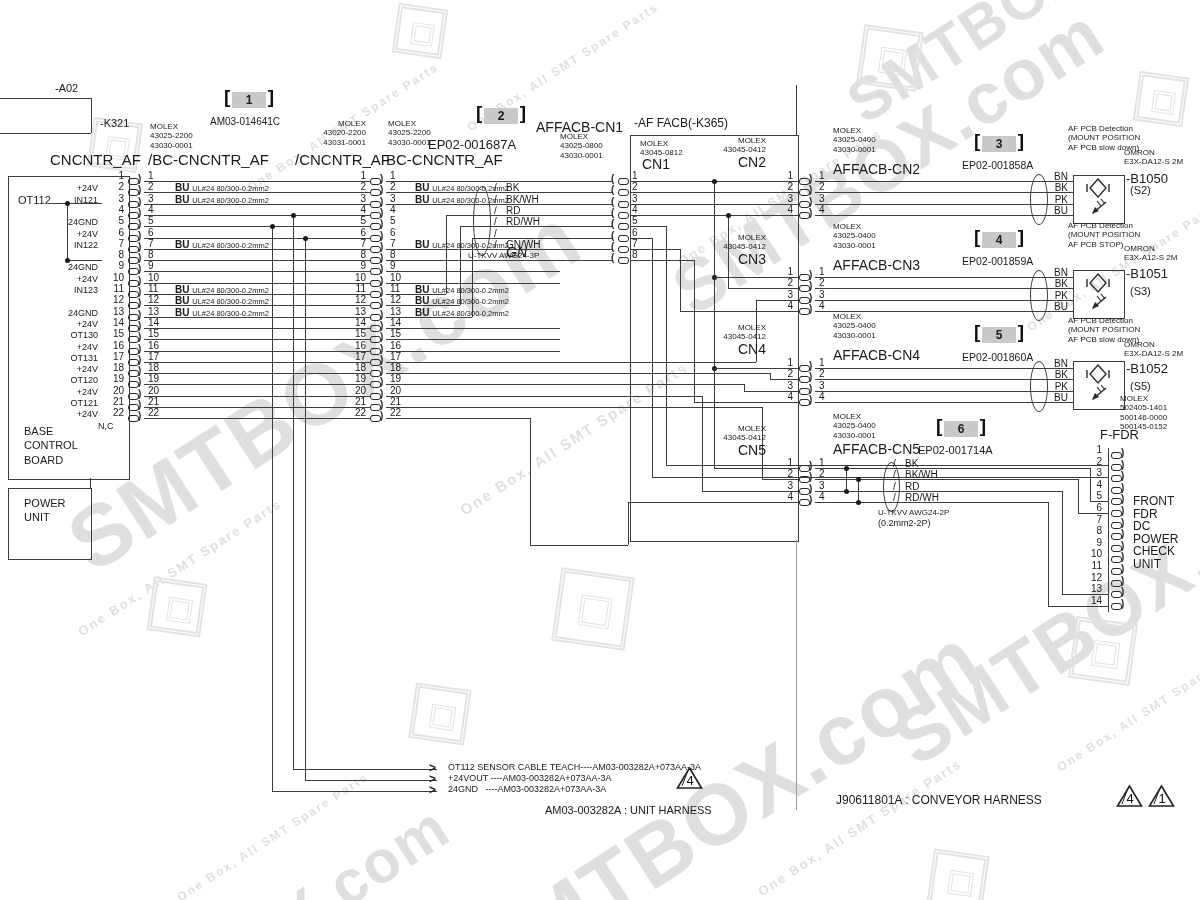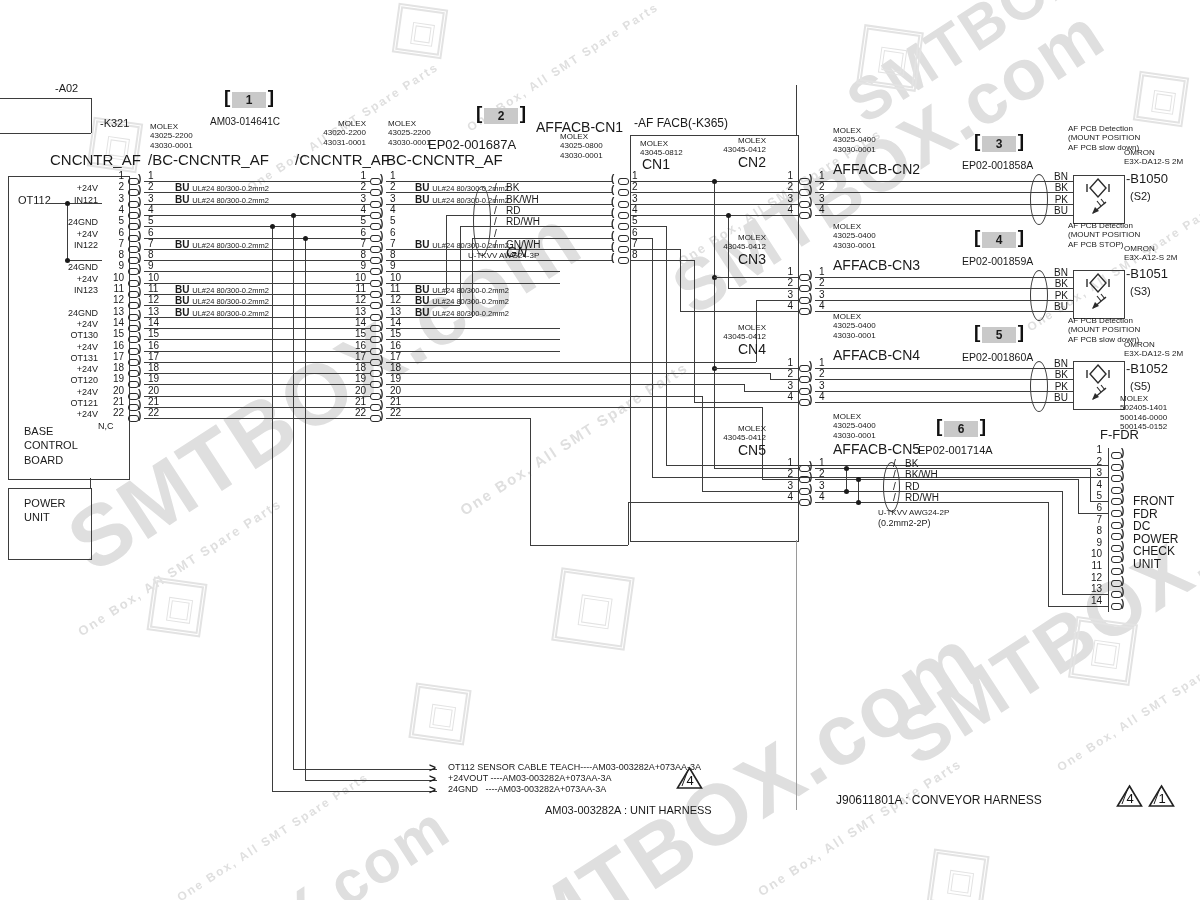--- a/index.html
+++ b/index.html
@@ -691,21 +691,21 @@
         <polygon points="17,38 24,35 20,31" fill="#2b2b2b"></polygon>
         <line x1="22" y1="25" x2="26" y2="30" stroke="#2b2b2b" stroke-width="1.2"></line>
         <line x1="26" y1="23" x2="30" y2="28" stroke="#2b2b2b" stroke-width="1.2"></line>
       </svg></div>
     <div class="t" style="left: 1068px; top: 124px; font-size: 8px;">AF PCB Detection
 (MOUNT POSITION
 AF PCB slow down)</div>
     <div class="t" style="left: 1124px; top: 148px; font-size: 8px;">OMRON
 E3X-DA12-S 2M</div>
     <div class="t" style="left: 1126px; top: 171px; font-size: 13px;">-B1050</div>
-    <div class="t" style="left: 1130px; top: 190px; font-size: 11px;">(S2)</div>
+    <div class="t" style="left: 1130px; top: 184px; font-size: 11px;">(S2)</div>
     <div class="marker" style="left: 982px; top: 232px;">4</div>
     <div class="t" style="left: 962px; top: 255px; font-size: 10.5px;">EP02-001859A</div>
     <div class="t" style="left: 833px; top: 222px; font-size: 8px;">MOLEX
 43025-0400
 43030-0001</div>
     <div class="t" style="left: 833px; top: 257px; font-size: 14px;">AFFACB-CN3</div>
     <div class="h" style="left: 815px; top: 277px; width: 258px;"></div>
     <div class="t r" style="left: 1046px; top: 267px; font-size: 10px; width: 22px;">BN</div>
     <div class="h" style="left: 815px; top: 288.3px; width: 258px;"></div>
     <div class="t r" style="left: 1046px; top: 278.3px; font-size: 10px; width: 22px;">BK</div>

